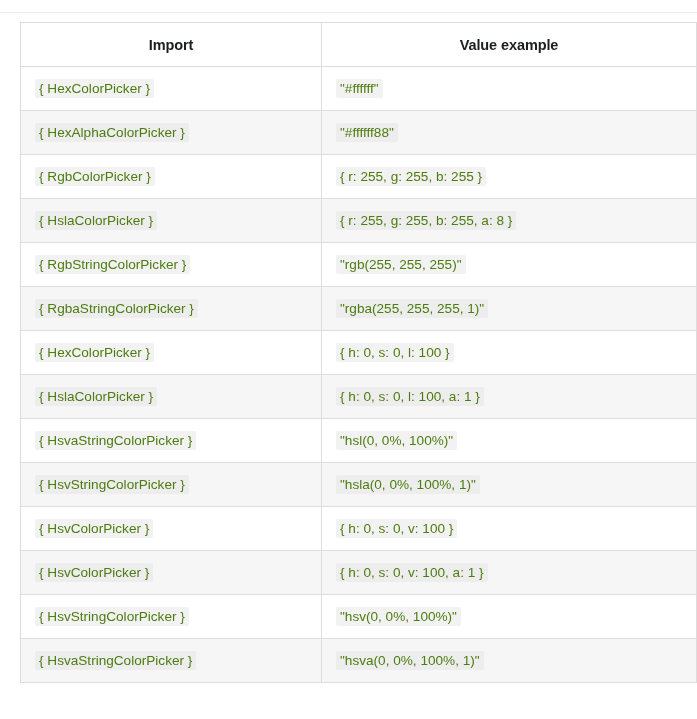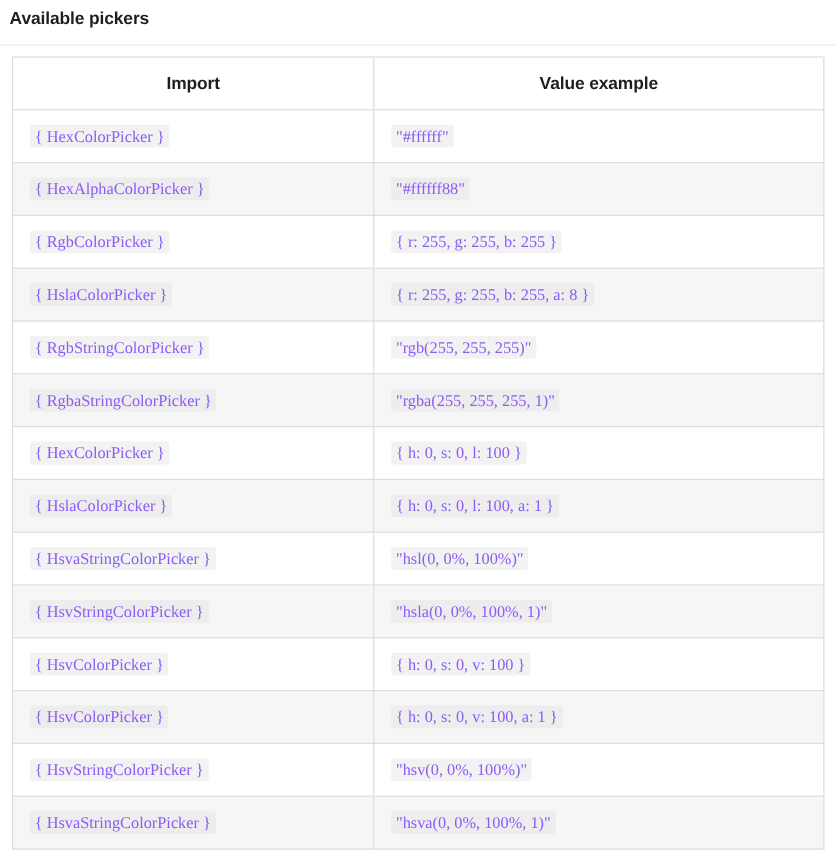--- a/index.html
+++ b/index.html
@@ -30,21 +30,21 @@
     padding: 7px 0 0 8px;
     line-height: 18px;
   }
   .heading-rule {
     height: 1px;
     background: #ececec;
     margin-top: 12px;
     width: 100%;
   }
   .table-wrap {
-    padding: 9px 11px 0 10px;
+    padding: 9px 11px 0 20px;
     box-sizing: border-box;
   }
   table.pickers {
     border-collapse: collapse;
     width: 676px;
     table-layout: fixed;
     border: 1px solid #dddddd;
     font-size: 14px;
   }
   table.pickers col.c1 { width: 301px; }
@@ -71,40 +71,39 @@
     vertical-align: middle;
     background: transparent;
   }
   table.pickers tbody tr.odd td {
     background: #ffffff;
   }
   table.pickers tbody tr.even td {
     background: #f6f6f6;
   }
   code.tok {
-    font-family: Liberation Serif, serif;
+    font-family: Liberation Sans, sans-serif;
     font-size: 13.6px;
-    color: #8b5cf6;
+    color: #4d7c0f;
     background: #f2f2f2;
     border-radius: 2px;
     padding: 2px 4px;
     white-space: pre;
     letter-spacing: 0px;
     line-height: 1.45;
   }
   tr.even code.tok {
     background: #ededed;
   }
 </style>
 </head>
 <body>
 
 <div class="page">
 
-  <h3 class="section-heading">Available pickers</h3>
 
   <div class="heading-rule"></div>
 
   <div class="table-wrap">
     <table class="pickers">
       <colgroup>
         <col class="c1">
         <col class="c2">
       </colgroup>
       <thead>

